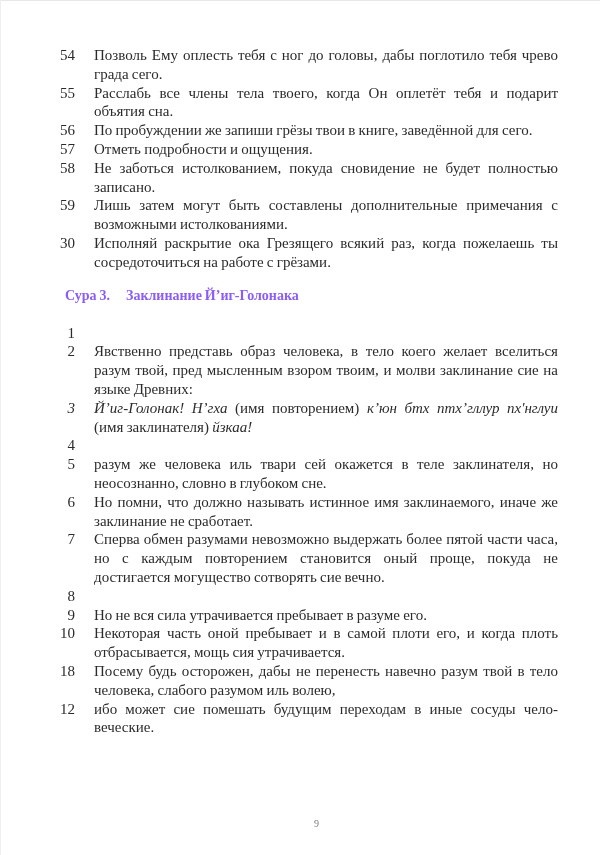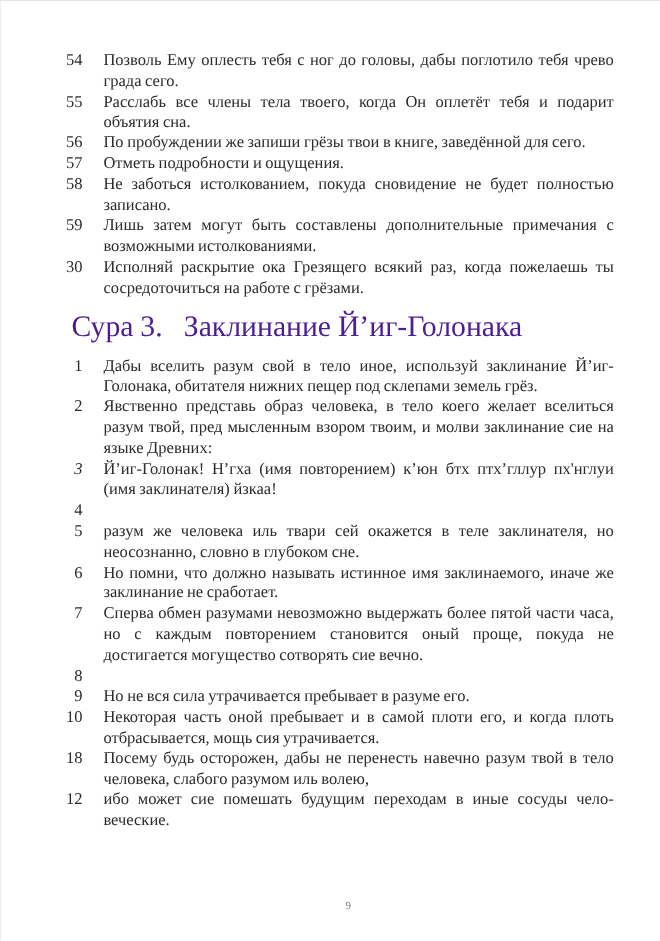--- a/index.html
+++ b/index.html
@@ -30,27 +30,27 @@
     text-align: right;
   }
   .verse .txt {
     flex: 1;
     margin-left: 19px;
     text-align: justify;
     hyphens: manual;
     -webkit-hyphens: manual;
   }
   .italic { font-style: italic; }
-  .it { }
+  .it { font-style: italic; }
   .heading {
     margin: 12px 0 16px 23px;
-    font-size: 27px;
+    font-size: 14px;
     line-height: 24px;
-    font-weight: normal;
-    color: #4c1d95;
+    font-weight: bold;
+    color: #8b5cf6;
   }
   .heading .h-label { margin-right: 13px; }
   .pagenum {
     position: absolute;
     top: 817px;
     left: 0;
     right: 0;
     text-align: center;
     transform: translateX(16px);
     font-size: 10px;
@@ -92,21 +92,20 @@
       <div class="txt">Исполняй раскрытие ока Грезящего всякий раз, когда пожелаешь ты сосредоточиться на работе с грёзами.</div>
     </div>
 
     <h2 class="heading">
       <span class="h-label">Сура 3.</span>
       <span class="h-title">Заклинание Й’иг-Голонака</span>
     </h2>
 
     <div class="verse">
       <div class="num">1</div>
-      <div class="txt">Дабы вселить разум свой в тело иное, используй заклинание Й’иг-Голонака, обитателя нижних пещер под склепами земель грёз.</div>
     </div>
     <div class="verse">
       <div class="num">2</div>
       <div class="txt">Явственно представь образ человека, в тело коего желает вселить­ся разум твой, пред мысленным взором твоим, и молви заклинание сие на языке Древних:</div>
     </div>
     <div class="verse">
       <div class="num italic">3</div>
       <div class="txt"><span class="it">Й’иг-Голонак! Н’гха </span><span>(имя повторением) </span><span class="it">к’юн бтх птх’гллур пх'нглуи </span><span>(имя заклинателя) </span><span class="it">йзкаа!</span></div>
     </div>
     <div class="verse">

